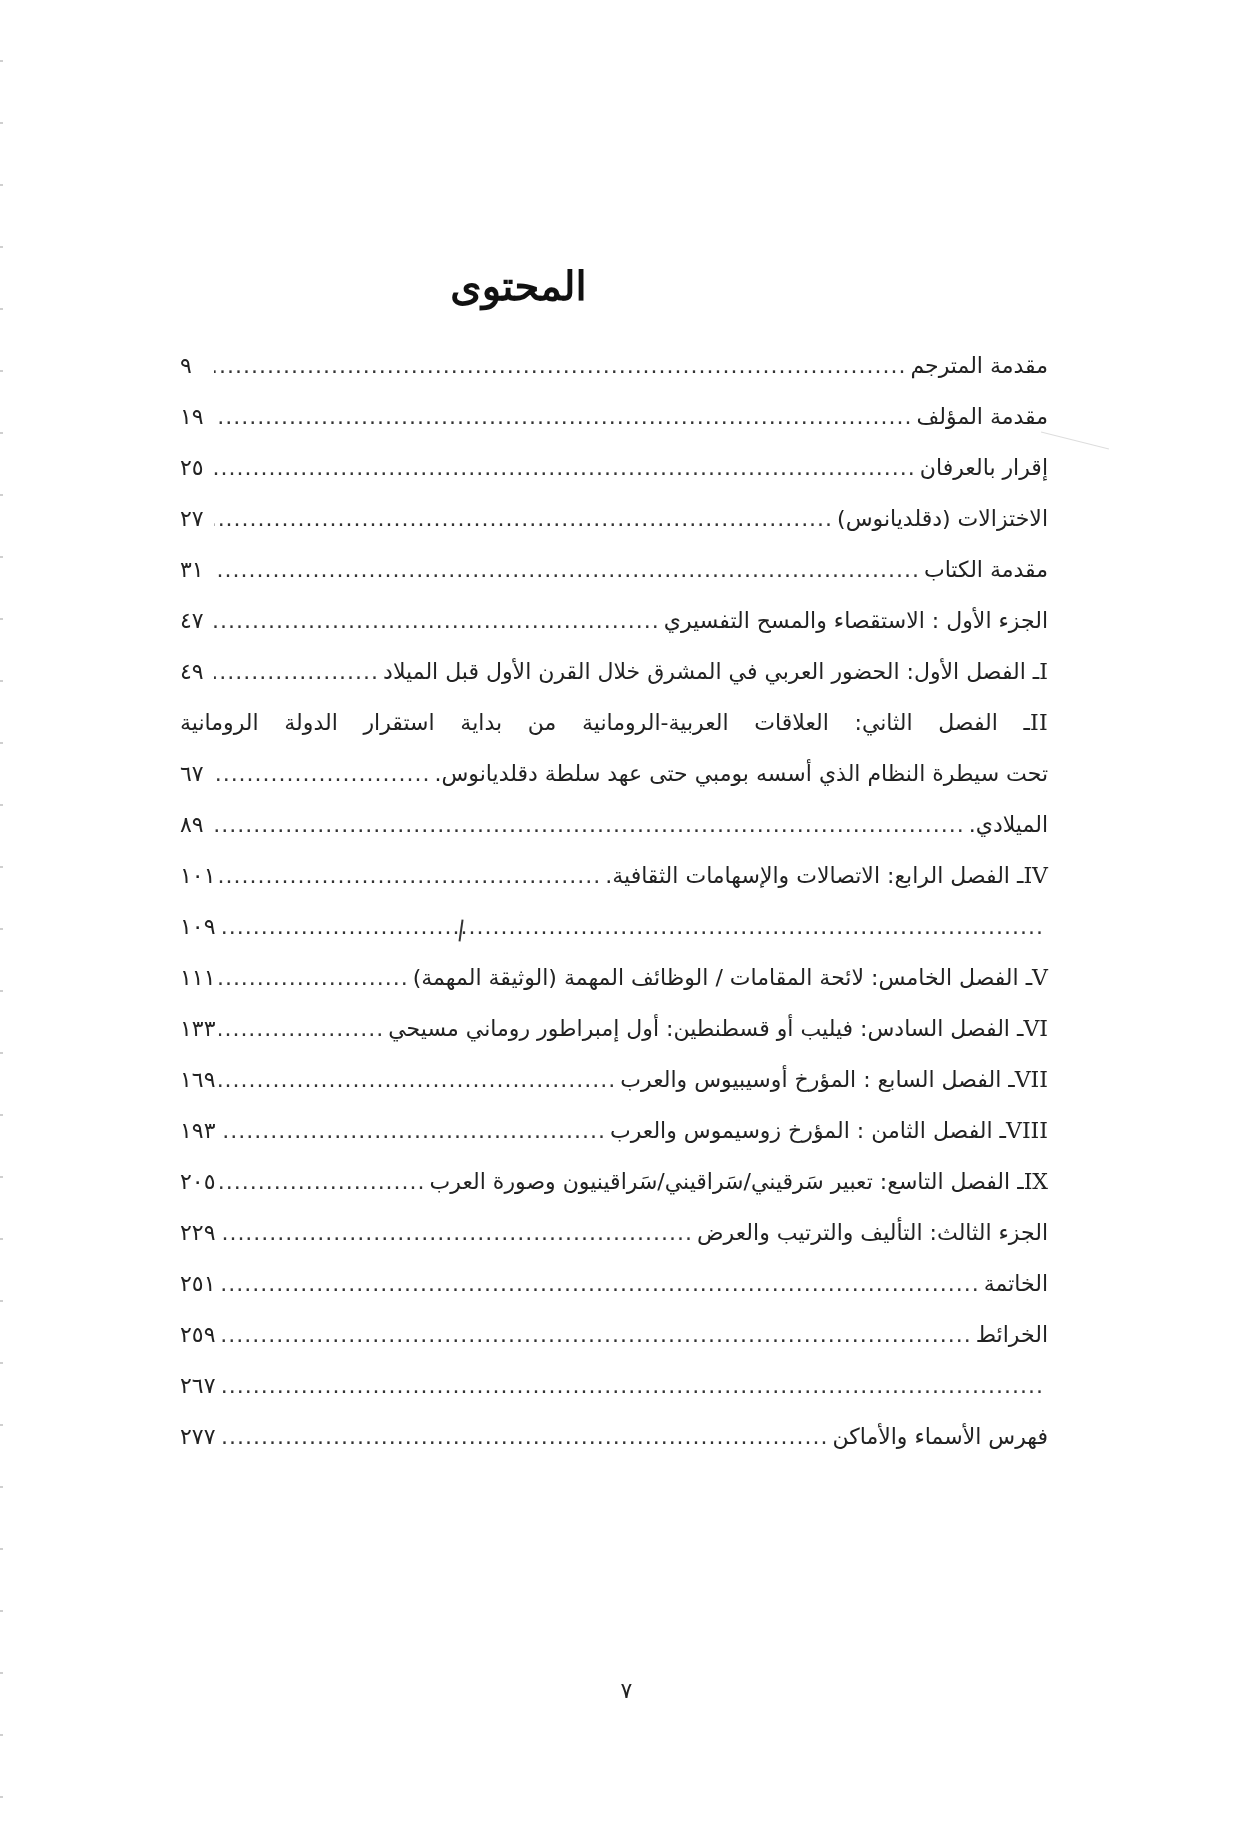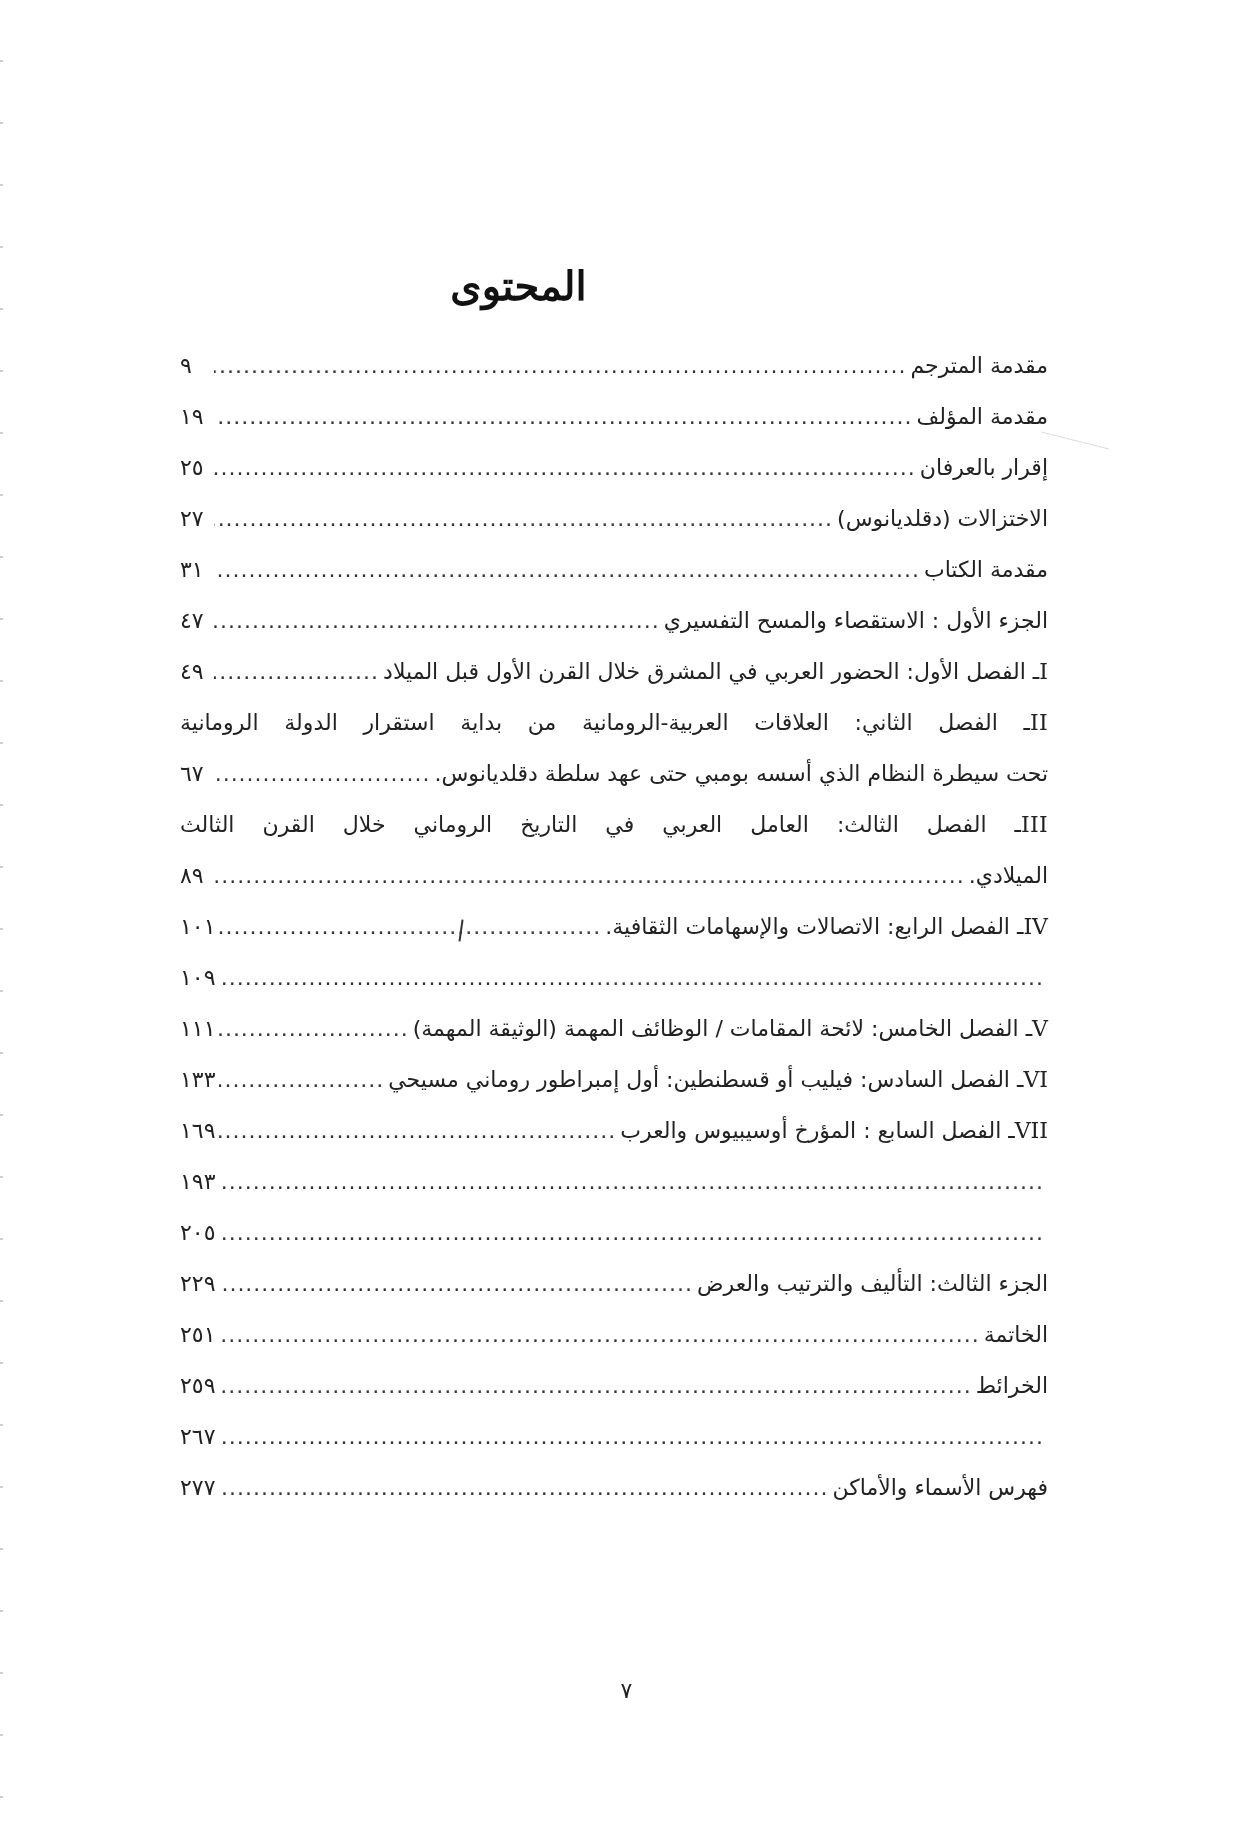--- a/index.html
+++ b/index.html
@@ -77,23 +77,20 @@
         <span class="num">٤٩</span>
       </div>
       <div class="entry wrap-first justify">
         <span class="label"><span class="roman">II</span><span>ـ الفصل الثاني: العلاقات العربية-الرومانية من بداية استقرار الدولة الرومانية</span></span>
       </div>
       <div class="entry cont">
         <span class="label">تحت سيطرة النظام الذي أسسه بومبي حتى عهد سلطة دقلديانوس.</span>
         <span class="dots"></span>
         <span class="num">٦٧</span>
       </div>
-      <div class="entry wrap-first justify">
-        <span class="label"><span class="roman">III</span><span>ـ الفصل الثالث: العامل العربي في التاريخ الروماني خلال القرن الثالث</span></span>
-      </div>
       <div class="entry cont">
         <span class="label">الميلادي.</span>
         <span class="dots"></span>
         <span class="num">٨٩</span>
       </div>
       <div class="entry">
         <span class="label"><span class="roman">IV</span><span>ـ الفصل الرابع: الاتصالات والإسهامات الثقافية.</span></span>
         <span class="dots"></span>
         <span class="num">١٠١</span>
       </div>
@@ -110,24 +107,26 @@
         <span class="label"><span class="roman">VI</span><span>ـ الفصل السادس: فيليب أو قسطنطين: أول إمبراطور روماني مسيحي</span></span>
         <span class="dots"></span>
         <span class="num">١٣٣</span>
       </div>
       <div class="entry">
         <span class="label"><span class="roman">VII</span><span>ـ الفصل السابع : المؤرخ أوسيبيوس والعرب</span></span>
         <span class="dots"></span>
         <span class="num">١٦٩</span>
       </div>
       <div class="entry">
+        <span class="label"><span class="roman">VIII</span><span>ـ الفصل الثامن : المؤرخ زوسيموس والعرب</span></span>
         <span class="dots"></span>
         <span class="num">١٩٣</span>
       </div>
       <div class="entry">
+        <span class="label"><span class="roman">IX</span><span>ـ الفصل التاسع: تعبير سَرقيني/سَراقيني/سَراقينيون وصورة العرب</span></span>
         <span class="dots"></span>
         <span class="num">٢٠٥</span>
       </div>
       <div class="entry">
         <span class="label"><span>الجزء الثالث: التأليف والترتيب والعرض</span></span>
         <span class="dots"></span>
         <span class="num">٢٢٩</span>
       </div>
       <div class="entry">
         <span class="label"><span>الخاتمة</span></span>

